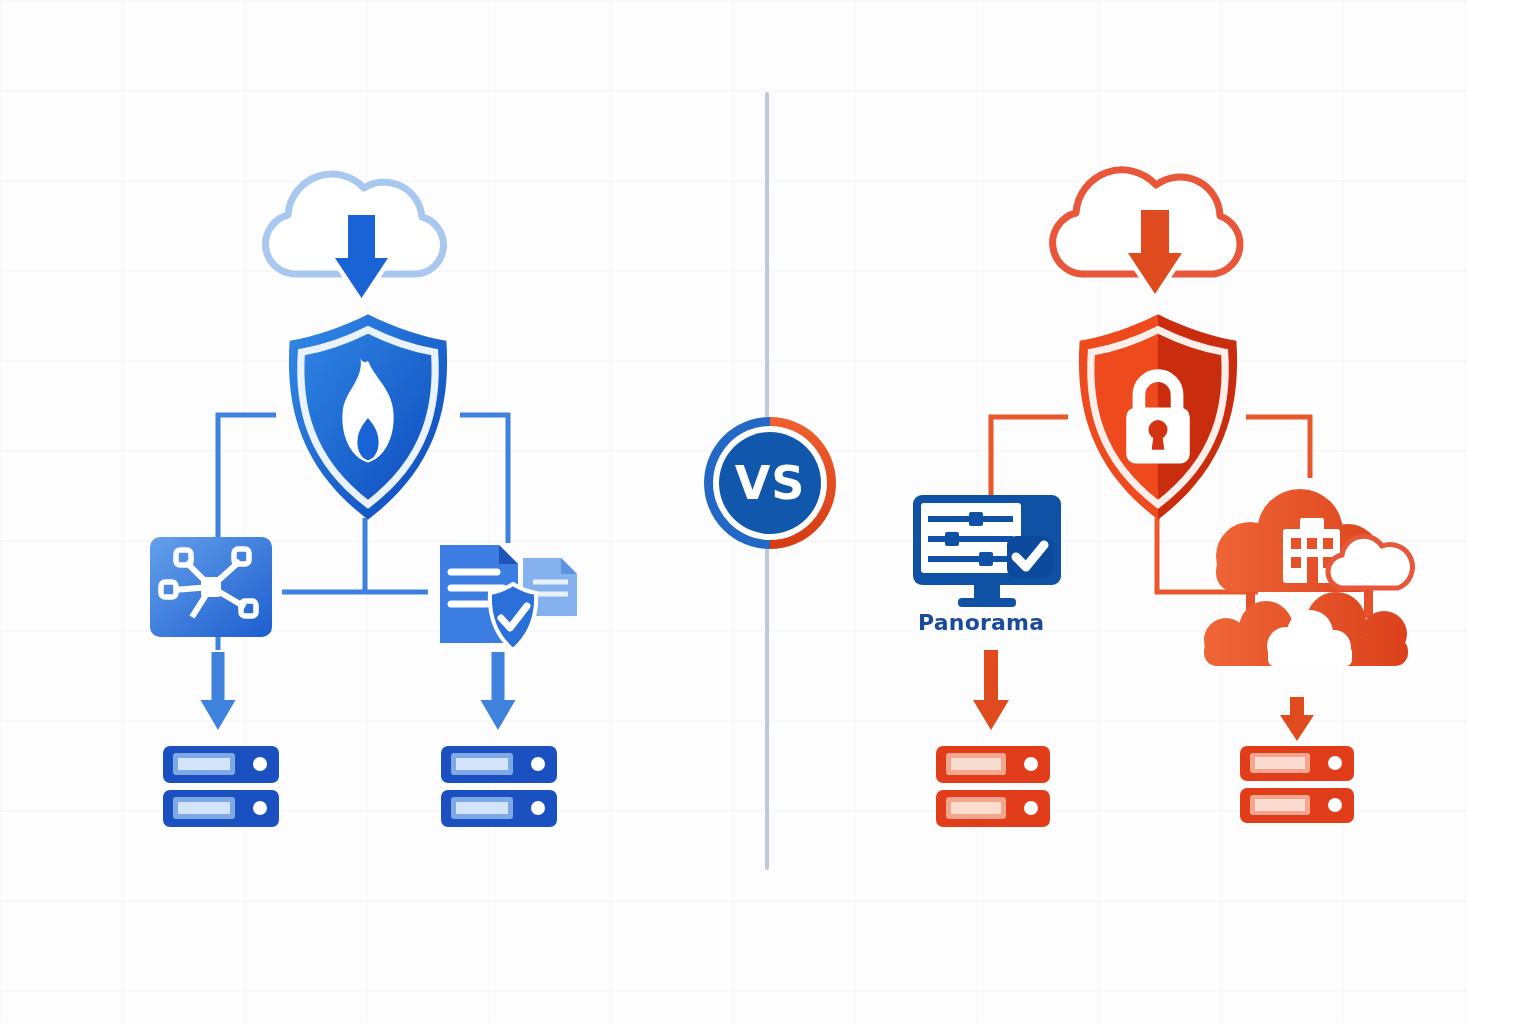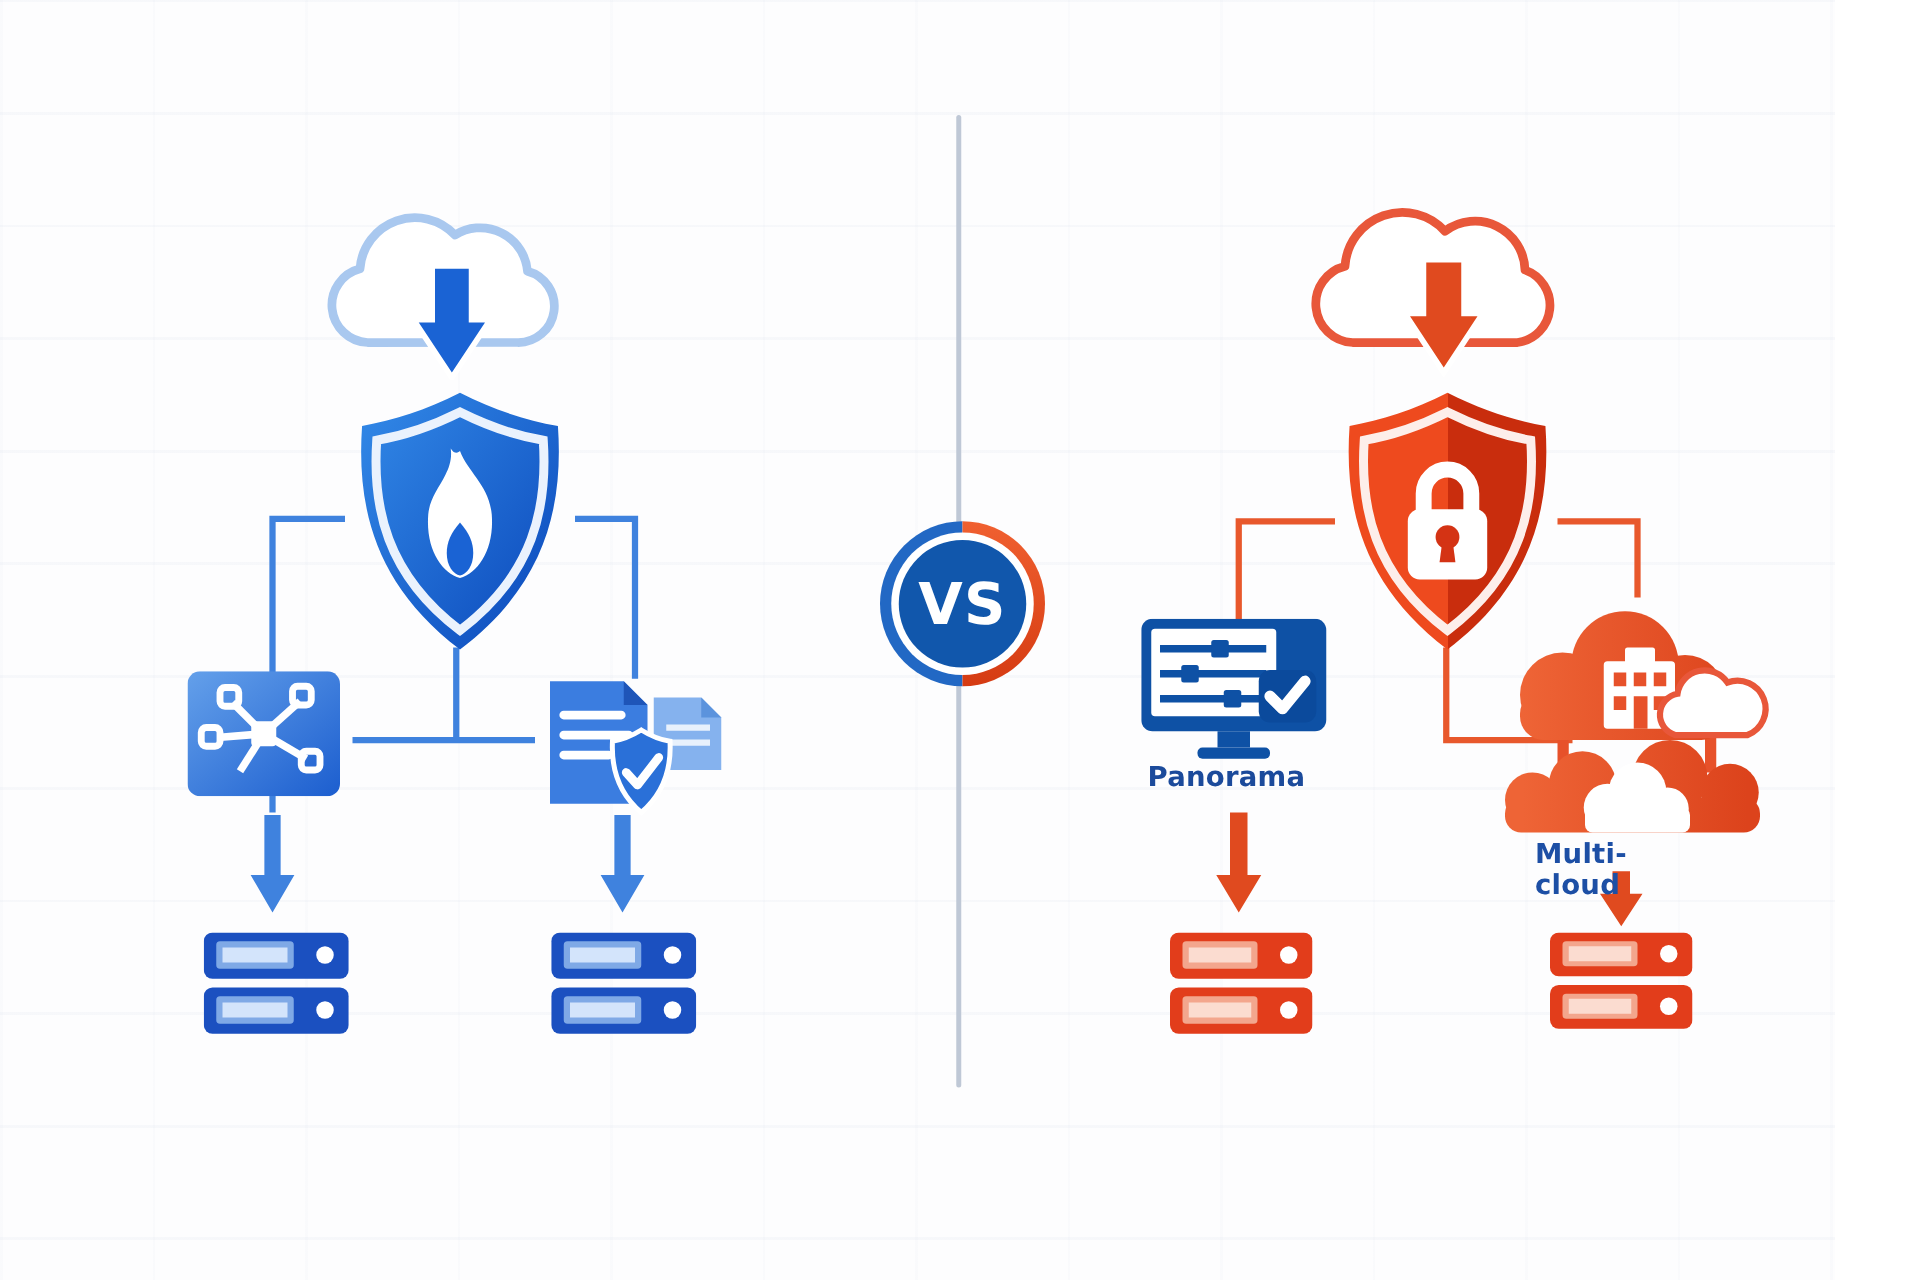--- a/index.html
+++ b/index.html
@@ -240,21 +240,20 @@
       <circle cx="196" cy="158" r="23"></circle>
       <rect x="16" y="162" width="204" height="28" rx="13"></rect>
     </g>
     <g fill="#ffffff">
       <circle cx="98" cy="170" r="19"></circle>
       <circle cx="122" cy="157" r="23"></circle>
       <circle cx="146" cy="171" r="17"></circle>
       <rect x="80" y="170" width="84" height="20" rx="6"></rect>
     </g>
   </svg>
-  <div id="multicloud-label" class="label">Multi-cloud</div>
 
   <svg class="abs icon-layer" style="left:936px;top:746px" width="114" height="82" viewBox="0 0 114 82">
     <g>
       <rect width="114" height="37" rx="7" fill="var(--c-red_server,#e23d1b)"></rect>
       <rect x="10" y="7" width="60" height="22" rx="3" fill="#f3a68d"></rect>
       <rect x="15" y="12" width="50" height="12" fill="var(--c-red_server_panel,#fbdcd0)"></rect>
       <circle cx="95" cy="18" r="7" fill="#ffffff"></circle>
     </g>
     <g transform="translate(0,44)">
       <rect width="114" height="37" rx="7" fill="var(--c-red_server,#e23d1b)"></rect>

